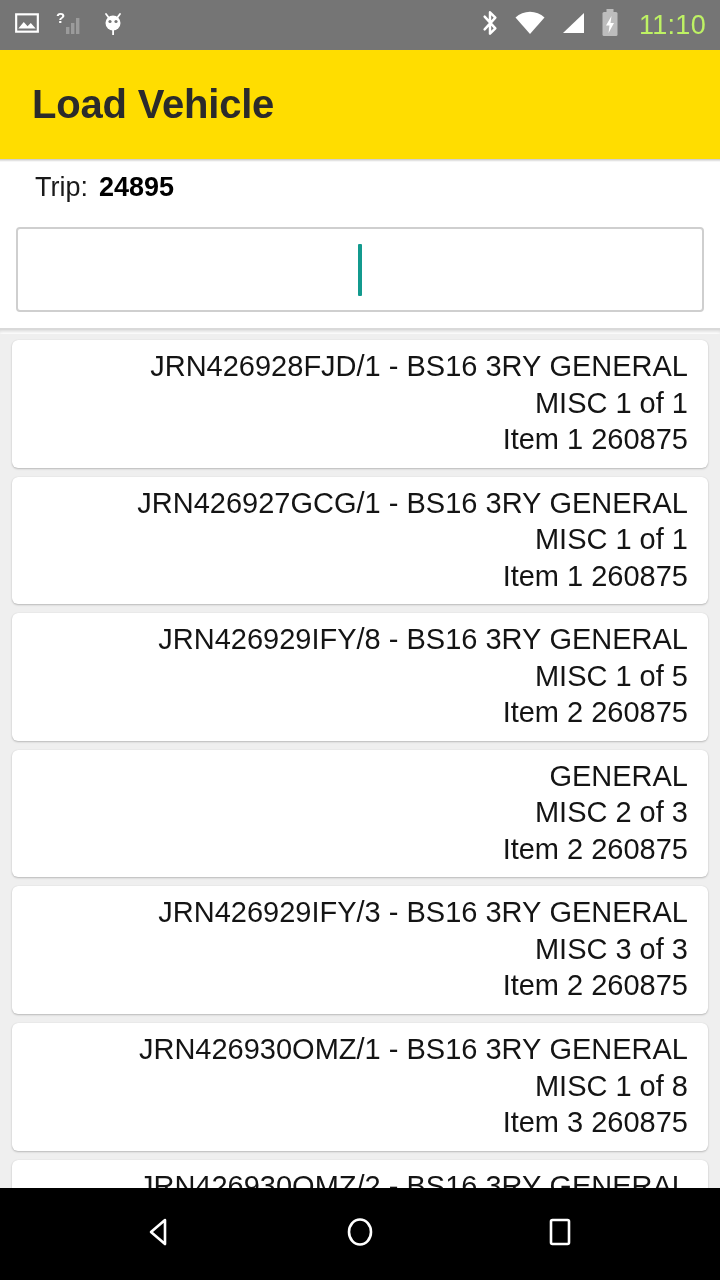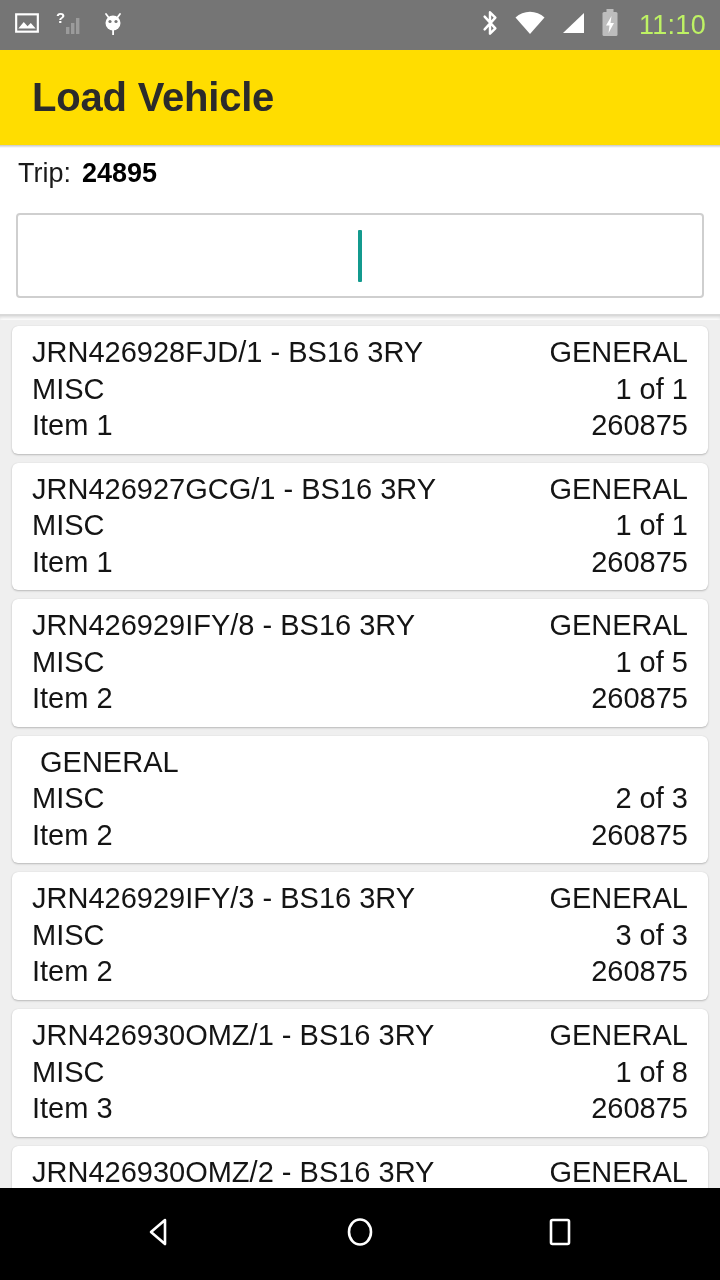--- a/index.html
+++ b/index.html
@@ -45,41 +45,41 @@
   .status-clock {
     color: #bef264;
     font-size: 27px;
     letter-spacing: 0.3px;
     margin-left: 6px;
     white-space: nowrap;
   }
 
   
   .app-bar {
-    height: 95px;
+    height: 109px;
     background: #ffdd00;
     display: flex;
     align-items: center;
     padding: 0 32px;
     flex: 0 0 auto;
   }
   .app-title {
     font-size: 40px;
     font-weight: bold;
     color: #2b2b2b;
     letter-spacing: -0.2px;
   }
 
   
   .info-row {
     flex: 0 0 auto;
     height: 56px;
     display: flex;
     align-items: center;
-    padding: 0 18px;
+    padding: 0 35px;
     background: #ffffff;
     position: relative;
   }
   .info-row::before {
     content: "";
     position: absolute;
     left: 0; right: 0; top: 0;
     height: 3px;
     background: linear-gradient(to bottom, rgba(0,0,0,0.22), rgba(0,0,0,0));
   }
@@ -148,21 +148,21 @@
   .card {
     background: #ffffff;
     border-radius: 6px;
     box-shadow: 0 1px 2px rgba(0,0,0,0.22), 0 0 1px rgba(0,0,0,0.12);
     margin-bottom: 9px;
     padding: 8px 20px 10px 20px;
   }
   .card-line {
     display: flex;
     align-items: baseline;
-    justify-content: space-between;
+    justify-content: flex-end;
     line-height: 1.26;
   }
   .card-left {
     font-size: 29px;
     color: #141414;
     white-space: nowrap;
   }
   .card-right {
     font-size: 29px;
     color: #141414;

